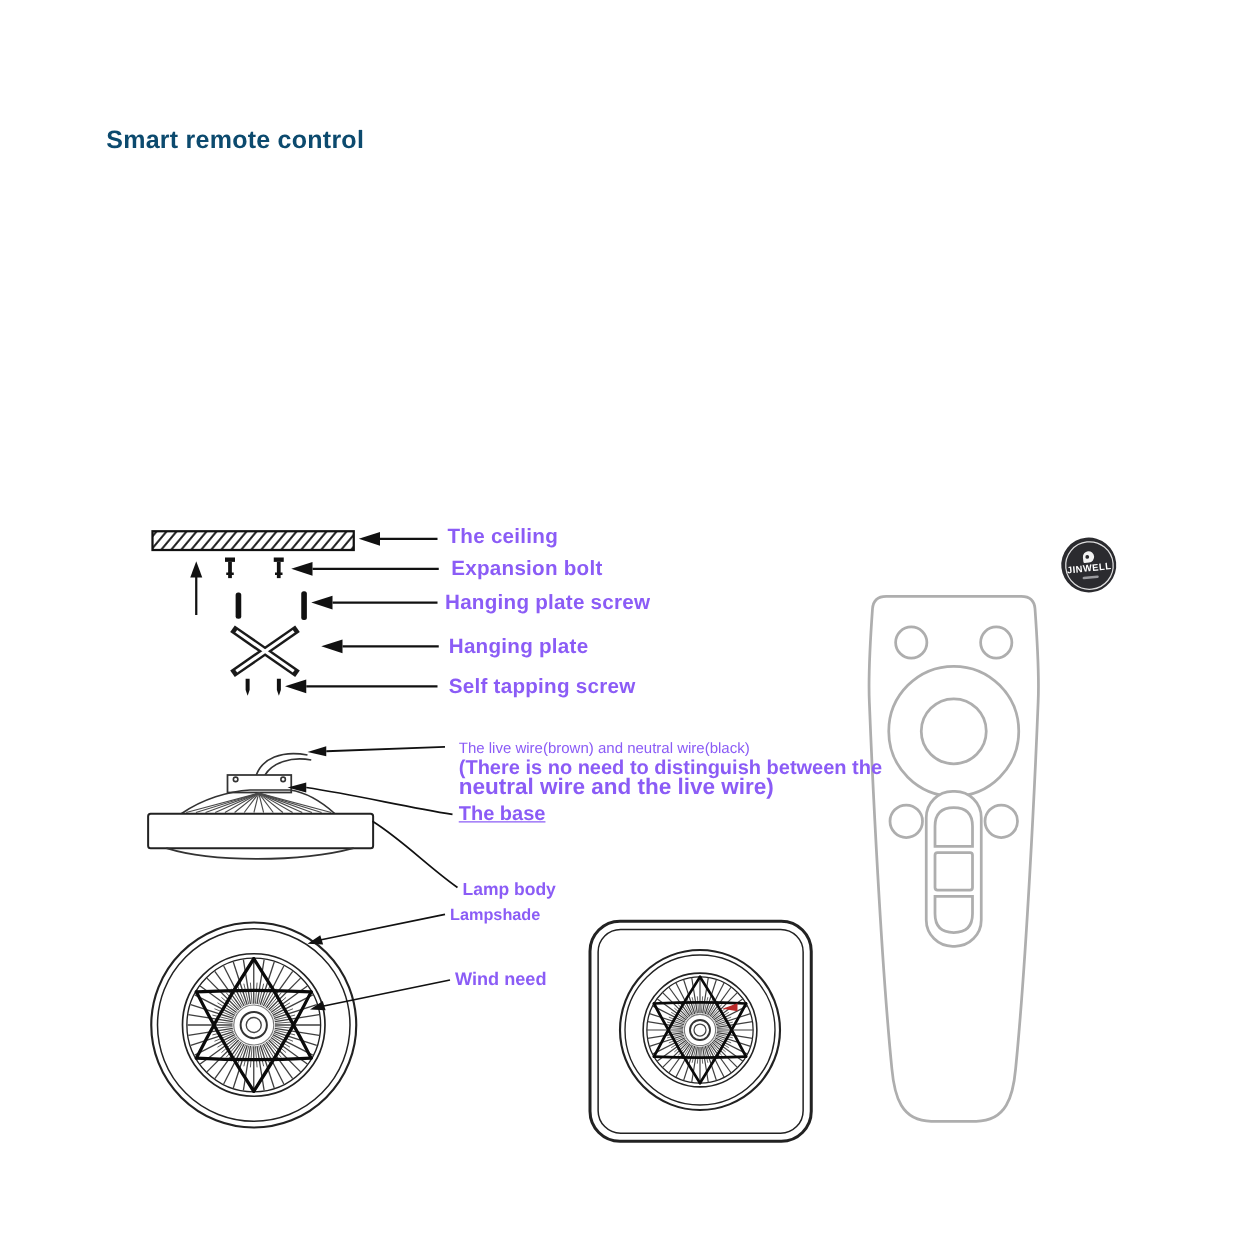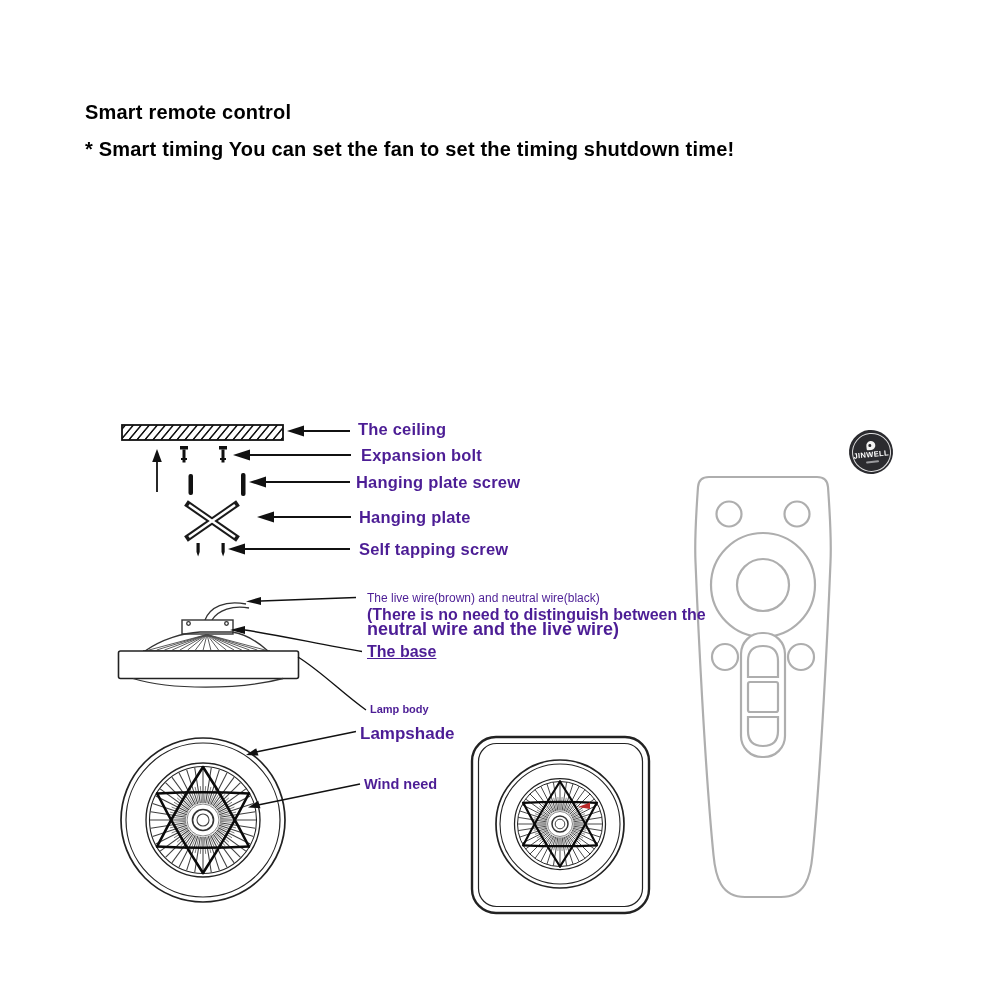--- a/index.html
+++ b/index.html
@@ -1,63 +1,62 @@
 <!DOCTYPE html>
 <html><head>
 <meta charset="utf-8">
 <style>
   html,body{margin:0;padding:0;background:#ffffff;}
   body{width:1000px;height:1000px;position:relative;overflow:hidden;
        font-family:"Liberation Sans",sans-serif;color:#1a1a1a;}
 
   
   .intro{position:absolute;left:85px;top:94px;width:900px;}
-  .intro .line{font-size:20px;font-weight:bold;line-height:36.6px;color:#000000;
+  .intro .line{font-size:20px;font-weight:bold;line-height:36.6px;color:#0c4a6e;
                letter-spacing:.2px;white-space:nowrap;}
   .intro .cont{padding-left:21px;}
 
   
   .art{position:absolute;left:0;top:0;}
 
   
-  .lbl{position:absolute;white-space:nowrap;color:#4c1d95;}
+  .lbl{position:absolute;white-space:nowrap;color:#8b5cf6;}
   .lbl-install{font-size:16.5px;font-weight:600;letter-spacing:.2px;}
   .lbl-part{font-weight:bold;}
   #lbl-ceiling{left:358px;top:420px;}
   #lbl-expansion{left:361px;top:446px;}
   #lbl-hanging-screw{left:356px;top:473px;}
   #lbl-hanging-plate{left:359px;top:508px;}
   #lbl-self-tapping{left:359px;top:540px;}
   #lbl-wire-1{left:367px;top:591px;font-size:12px;font-weight:normal;}
   #lbl-wire-2{left:367px;top:606px;font-size:16px;font-weight:600;}
   #lbl-wire-3{left:367px;top:619px;font-size:18px;font-weight:600;}
   #lbl-base{left:367px;top:643px;font-size:16px;text-decoration:underline;}
-  #lbl-lamp-body{left:370px;top:703px;font-size:11px;}
-  #lbl-lampshade{left:360px;top:724px;font-size:17px;}
+  #lbl-lamp-body{left:370px;top:703px;font-size:14px;}
+  #lbl-lampshade{left:360px;top:724px;font-size:13px;}
   #lbl-wind-guide{left:364px;top:776px;font-size:14.5px;}
 
   
   .badge{position:absolute;left:849px;top:430px;width:44px;height:44px;border-radius:50%;
          background:#2b2b2f;transform:rotate(-6deg);
          display:flex;flex-direction:column;align-items:center;justify-content:center;}
   .badge .ring{position:absolute;left:2.5px;top:2.5px;right:2.5px;bottom:2.5px;
                border:1px solid rgba(255,255,255,.85);border-radius:50%;}
   .badge .logo{width:9px;height:9px;background:#f3f3f3;border-radius:50% 50% 50% 12%;
                position:relative;margin-bottom:1px;}
   .badge .logo::after{content:"";position:absolute;left:2.5px;top:2.5px;width:3px;height:3px;
                border-radius:50%;background:#2b2b2f;}
   .badge .brand{color:#ffffff;font-size:7.5px;font-weight:bold;letter-spacing:.4px;line-height:8px;}
   .badge .sub{width:13px;height:2px;border-radius:1px;background:#9a9a9e;margin-top:2px;}
 </style>
 </head>
 <body>
 
 <div class="intro">
   <div class="line">Smart remote control</div>
-  <div class="line">* Smart timing You can set the fan to set the timing shutdown time!</div>
 </div>
 
 <svg class="art" width="1000" height="1000" viewBox="0 0 1000 1000">
   <defs>
     <pattern id="hatch" width="8" height="15" patternUnits="userSpaceOnUse" patternTransform="skewX(-40)">
       <rect width="8" height="15" fill="#ffffff"></rect>
       <line x1="2" y1="0" x2="2" y2="15" stroke="#141414" stroke-width="2"></line>
     </pattern>
   </defs>
 

